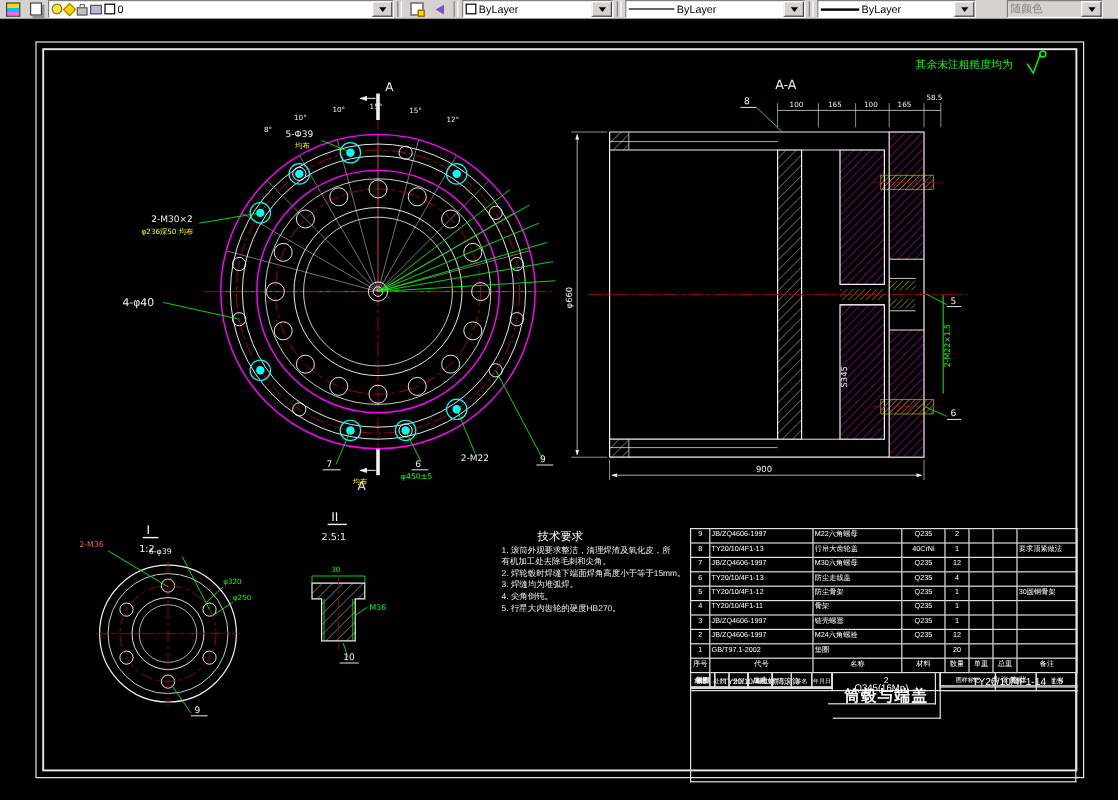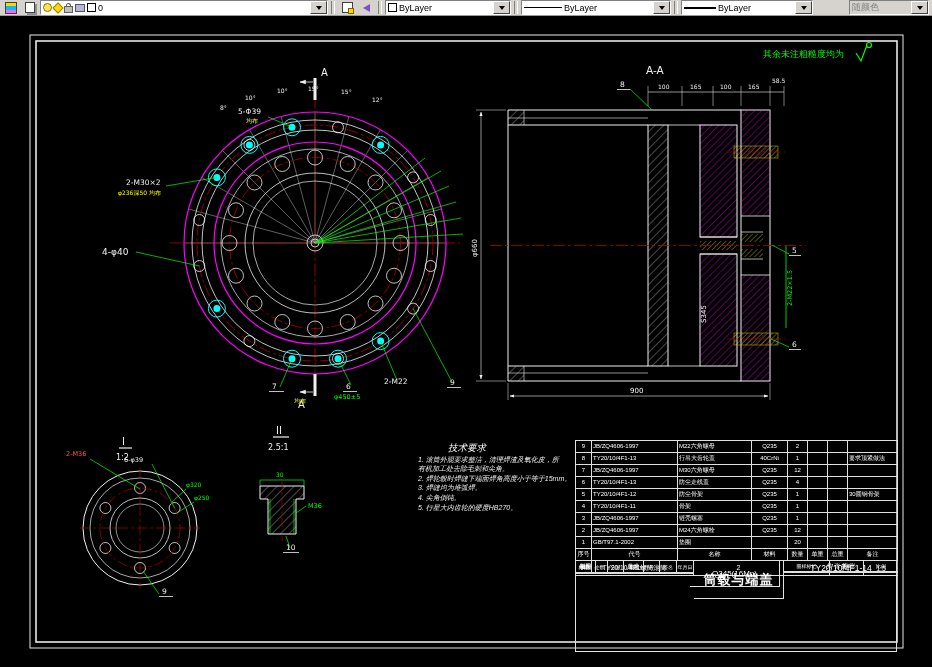--- a/index.html
+++ b/index.html
@@ -11,41 +11,41 @@
            padding:0 2px;box-sizing:border-box;}
   .tb-btn{width:18px;height:14px;display:flex;align-items:center;justify-content:center;flex:none;}
   .tb-sep{width:2px;height:13px;border-left:1px solid #808080;border-right:1px solid #fff;margin:0 2px;flex:none;}
   .combo{height:13px;background:#fff;border:1px solid;border-color:#808080 #fff #fff #808080;
          display:flex;align-items:center;gap:2px;padding-left:2px;font-size:9px;color:#000;flex:none;}
   .combo .arrow-btn{margin-left:auto;width:15px;height:11px;background:#d6d3ce;border:1px solid;
          border-color:#fff #404040 #404040 #fff;display:flex;align-items:center;justify-content:center;flex:none;}
   .arrow-down{width:0;height:0;border-left:3px solid transparent;border-right:3px solid transparent;border-top:4px solid #000;}
   .combo.disabled{background:#d6d3ce;color:#808080;}
   .combo-layer{width:284px}.combo-color{width:122px}.combo-ltype{width:146px}.combo-lw{width:128px}
-  .combo-plot{width:76px;margin-left:auto;margin-right:1px}
+  .combo-plot{width:76px;margin-left:auto;margin-right:11px}
   .ic-layers{width:10px;height:10px;background:linear-gradient(#ffd700 0 33%,#00c0ff 33% 66%,#ff60ff 66% 100%);border:1px solid #404040;}
   .ic-sheet{width:8px;height:9px;background:#fff;border:1px solid #404040;box-shadow:2px 2px 0 #909090;}
   .ic-bulb{width:7px;height:7px;border-radius:50%;background:#ffe34d;border:1px solid #8a7000;flex:none;}
   .ic-sun{width:6px;height:6px;background:#ffd700;transform:rotate(45deg);border:1px solid #a08000;flex:none;}
   .ic-lock{width:7px;height:5px;background:#c0c0c0;border:1px solid #606060;position:relative;margin-top:3px;flex:none;}
   .ic-lock::before{content:"";position:absolute;left:1px;top:-4px;width:3px;height:3px;border:1px solid #606060;border-bottom:none;border-radius:3px 3px 0 0;}
   .ic-plotter{width:8px;height:6px;background:#b8b8d0;border:1px solid #505070;flex:none;}
   .ic-swatch{width:7px;height:7px;background:#fff;border:1px solid #000;flex:none;}
   .ic-makecur{width:9px;height:9px;background:#fff;border:1px solid #404040;position:relative;}
   .ic-makecur::after{content:"";position:absolute;right:-2px;bottom:-2px;width:4px;height:4px;background:#ffd700;border:1px solid #806000;}
   .ic-prev{width:0;height:0;border-top:4px solid transparent;border-bottom:4px solid transparent;border-right:7px solid #8050c0;}
   .ic-line{width:38px;height:0;border-top:1px solid #000;flex:none;}
   .ic-lwline{width:32px;height:0;border-top:2px solid #000;flex:none;}
   
   .canvas{position:absolute;top:16px;left:0;width:932px;height:651px;background:#000;cursor:crosshair;}
   svg{position:absolute;top:0;left:0;}
   svg text{font-family:"DejaVu Sans",sans-serif;}
   .tW{fill:#f0f0f0}.tG{fill:#00ff00}.tY{fill:#ffff00}.tR{fill:#ff5555}
   
-  .techreq{position:absolute;left:418px;top:427px;width:180px;color:#efefef;font-size:7px;line-height:9.6px;font-style:italic;}
+  .techreq{position:absolute;left:418px;top:427px;width:180px;color:#efefef;font-size:7px;line-height:9.6px;}
   .tr-title{font-size:9.5px;margin:0 0 2px 30px;color:#fff;}
   
   .tblock{position:absolute;left:575px;top:424px;width:322px;color:#fff;}
   .bom{border-collapse:collapse;width:322px;table-layout:fixed;}
   .bom td{border:1px solid #e0e0e0;font-size:6px;height:11px;padding:0 1px;overflow:hidden;white-space:nowrap;line-height:7px;color:#fff;}
   .bom td.ctr{text-align:center;}
   .tb-main{position:relative;height:91px;border:1px solid #e0e0e0;border-top:none;box-sizing:border-box;}
   .c{position:absolute;box-sizing:border-box;border-right:1px solid #e0e0e0;border-bottom:1px solid #e0e0e0;
      display:flex;align-items:center;justify-content:center;overflow:hidden;white-space:nowrap;font-size:6px;color:#fff;}
 </style>

